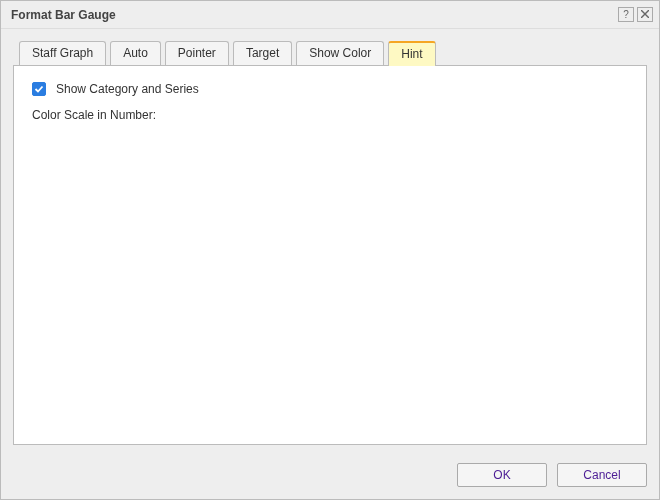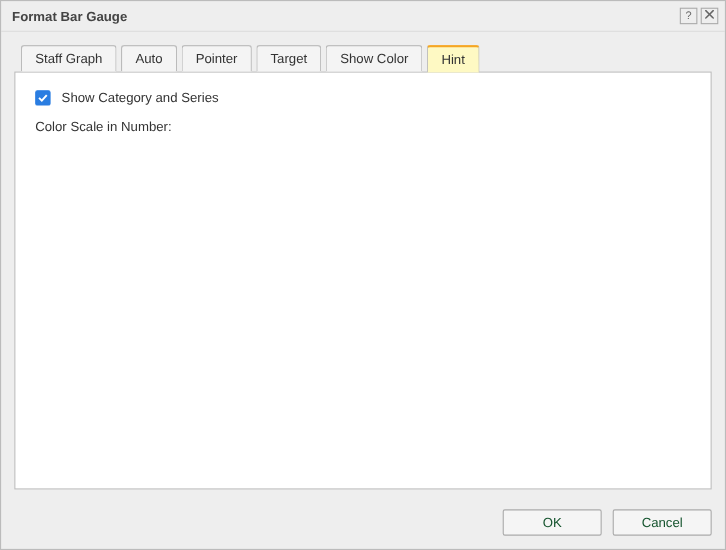--- a/index.html
+++ b/index.html
@@ -141,21 +141,21 @@
     min-width: 90px;
     height: 24px;
     border: 1px solid #aaa;
     background: #f5f5f5;
     display: flex;
     align-items: center;
     justify-content: center;
     cursor: pointer;
     border-radius: 2px;
     font-size: 12px;
-    color: #14532d;
+    color: #4c1d95;
   }
 </style>
 </head>
 <body>
 
 <div class="dialog">
 
   <div class="titlebar">
     <span class="titlebar-title">Format Bar Gauge</span>
     <div class="titlebar-btn">

